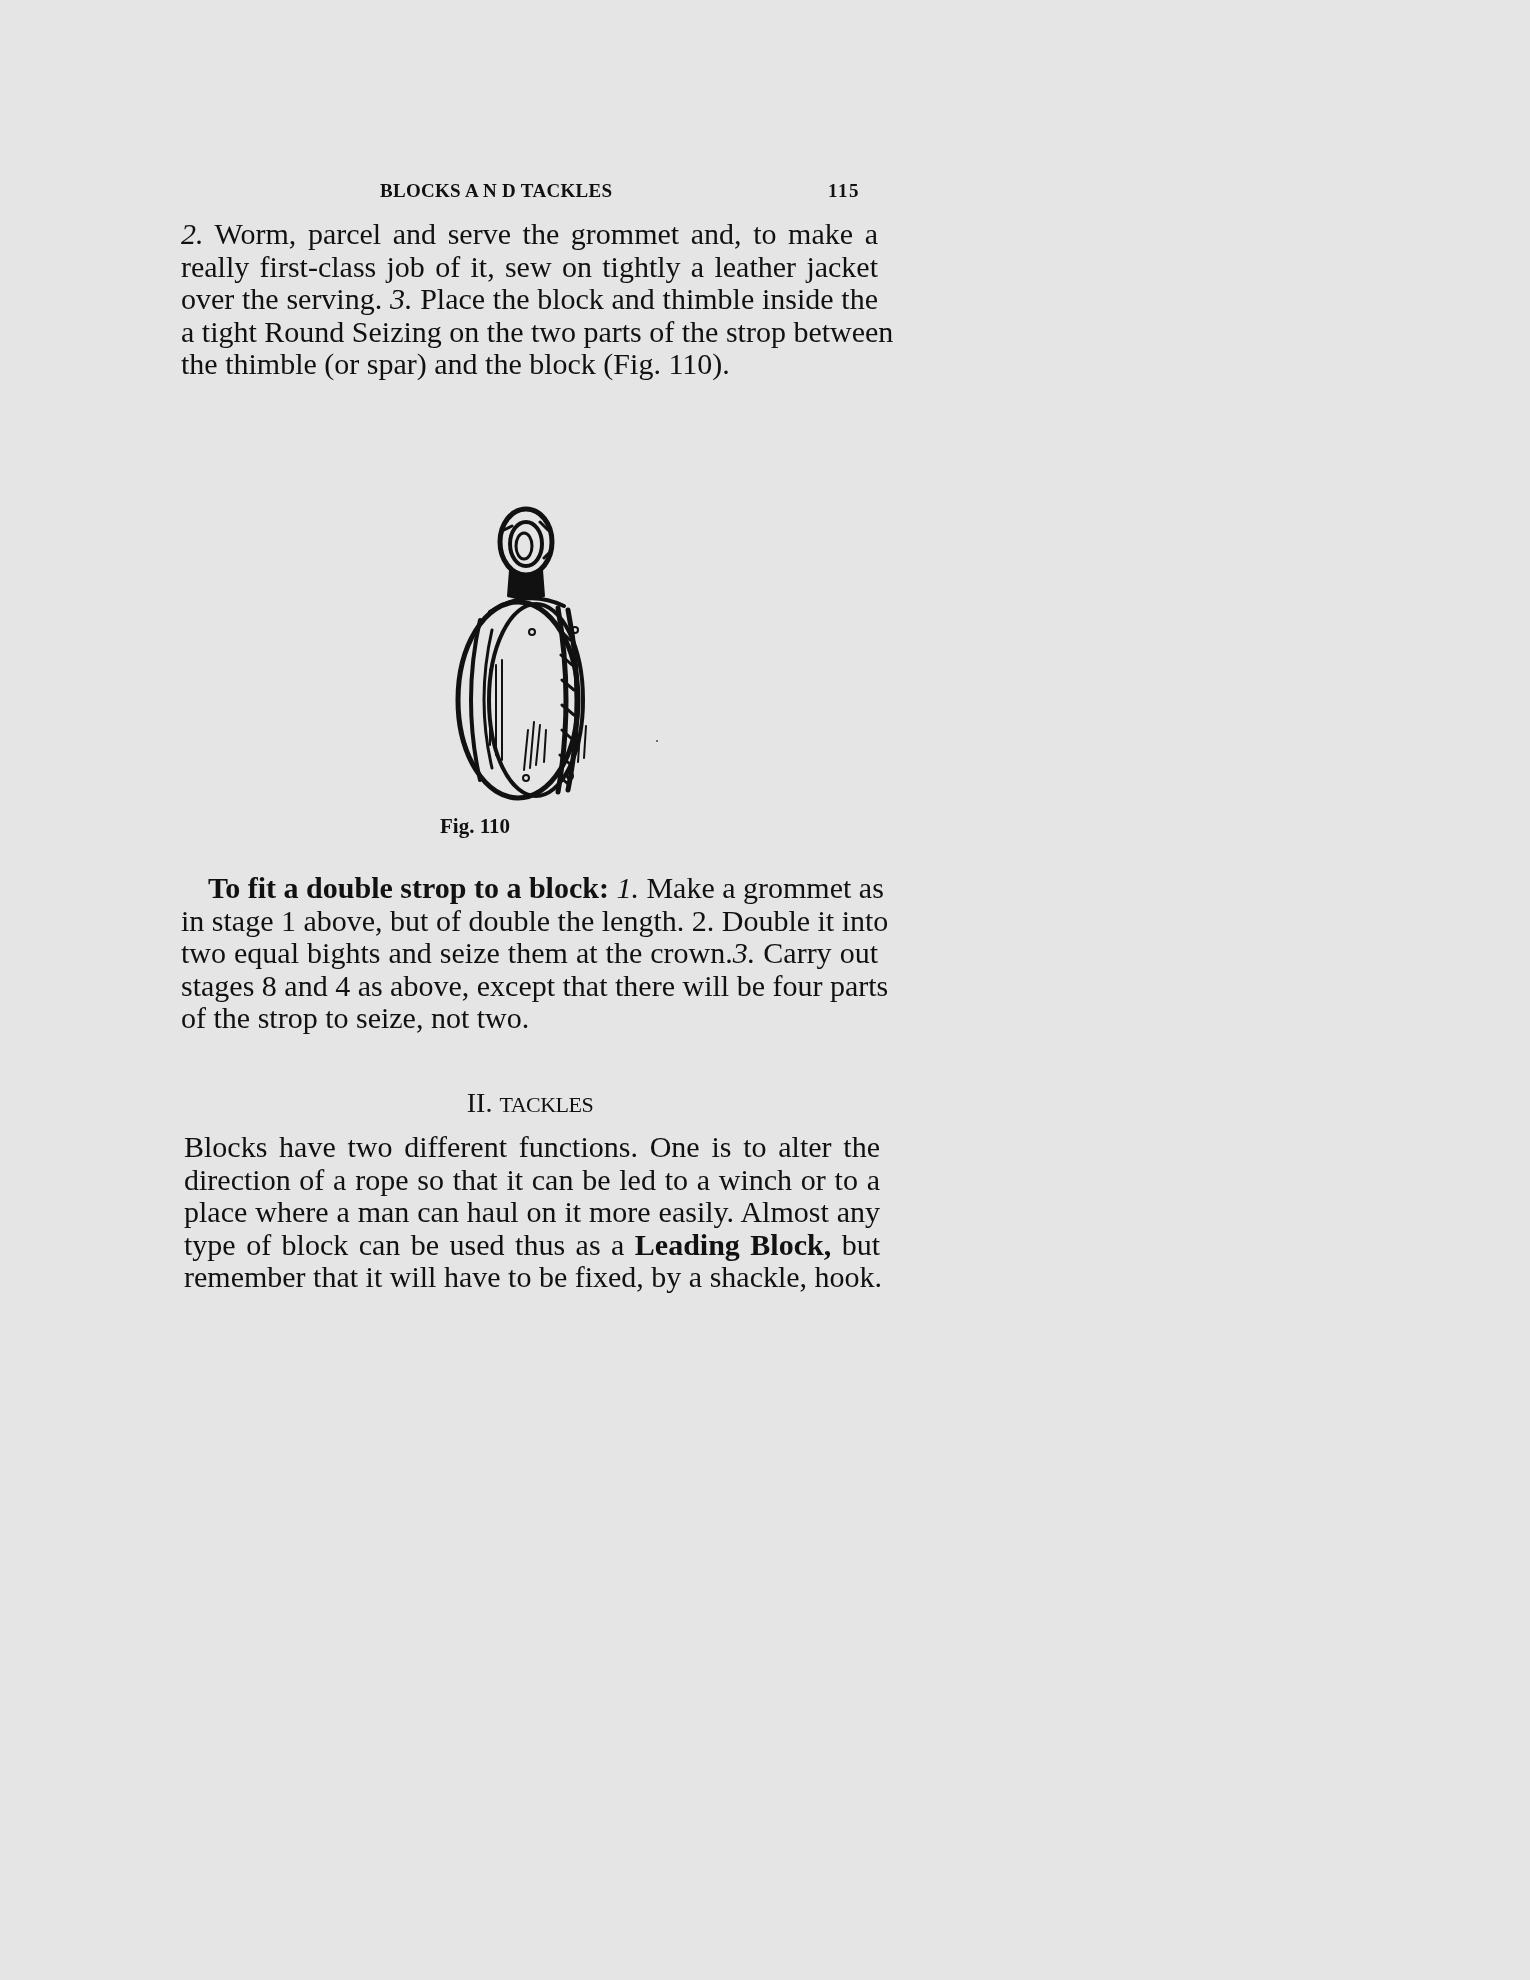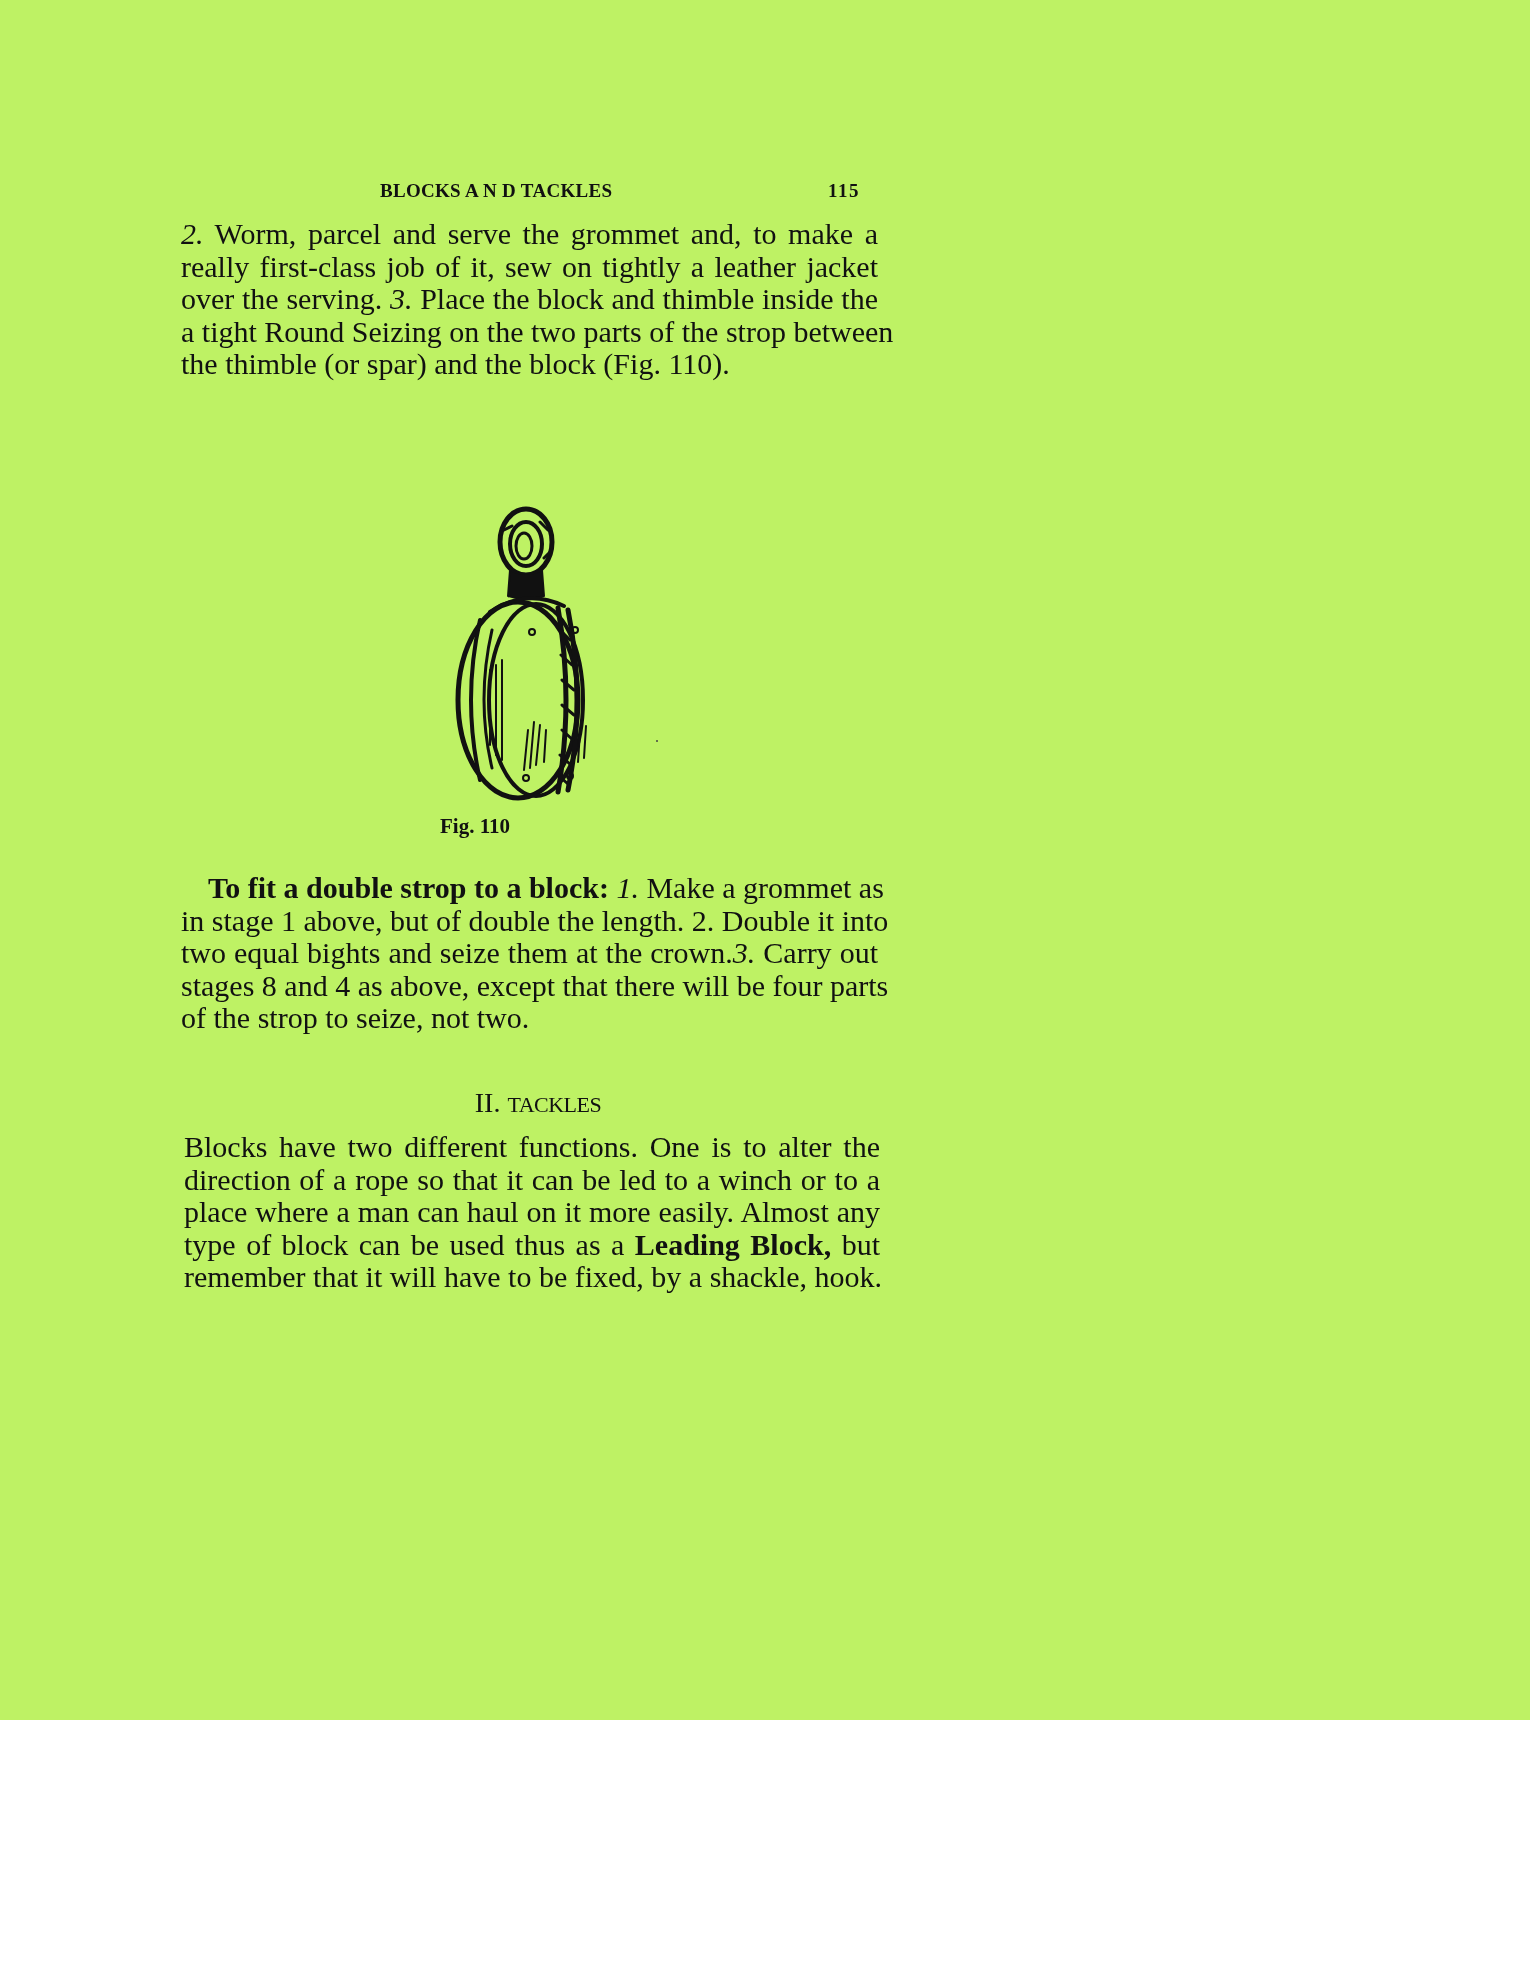--- a/index.html
+++ b/index.html
@@ -11,22 +11,22 @@
       width: 1530px;
       height: 1980px;
       position: relative;
       overflow: hidden;
       color: #111111;
       font-family: "Liberation Serif", "DejaVu Serif", serif;
     }
     .page {
       position: absolute;
       left: 0; top: 0;
-      width: 1530px; height: 1720px;
-      background: #bef264;
+      width: 1530px; height: 1980px;
+      background: #e5e5e5;
     }
     .running-head {
       position: absolute;
       top: 180px;
       left: 380px;
       width: 480px;
       height: 24px;
       font-weight: bold;
       font-size: 19px;
       letter-spacing: 0.3px;
@@ -63,21 +63,21 @@
     }
     .para .line.indent {
       padding-left: 27px;
     }
     .para-1 { top: 218px; }
     .para-2 { top: 872px; }
     .para-3 { top: 1131px; left: 184px; width: 696px; }
     .section-heading {
       position: absolute;
       top: 1088px;
-      left: 8px;
+      left: 0;
       width: 1060px;
       text-align: center;
       font-size: 28px;
       line-height: 30px;
     }
     .section-heading .sc {
       font-size: 22px;
       letter-spacing: -0.5px;
     }
     .figure {

